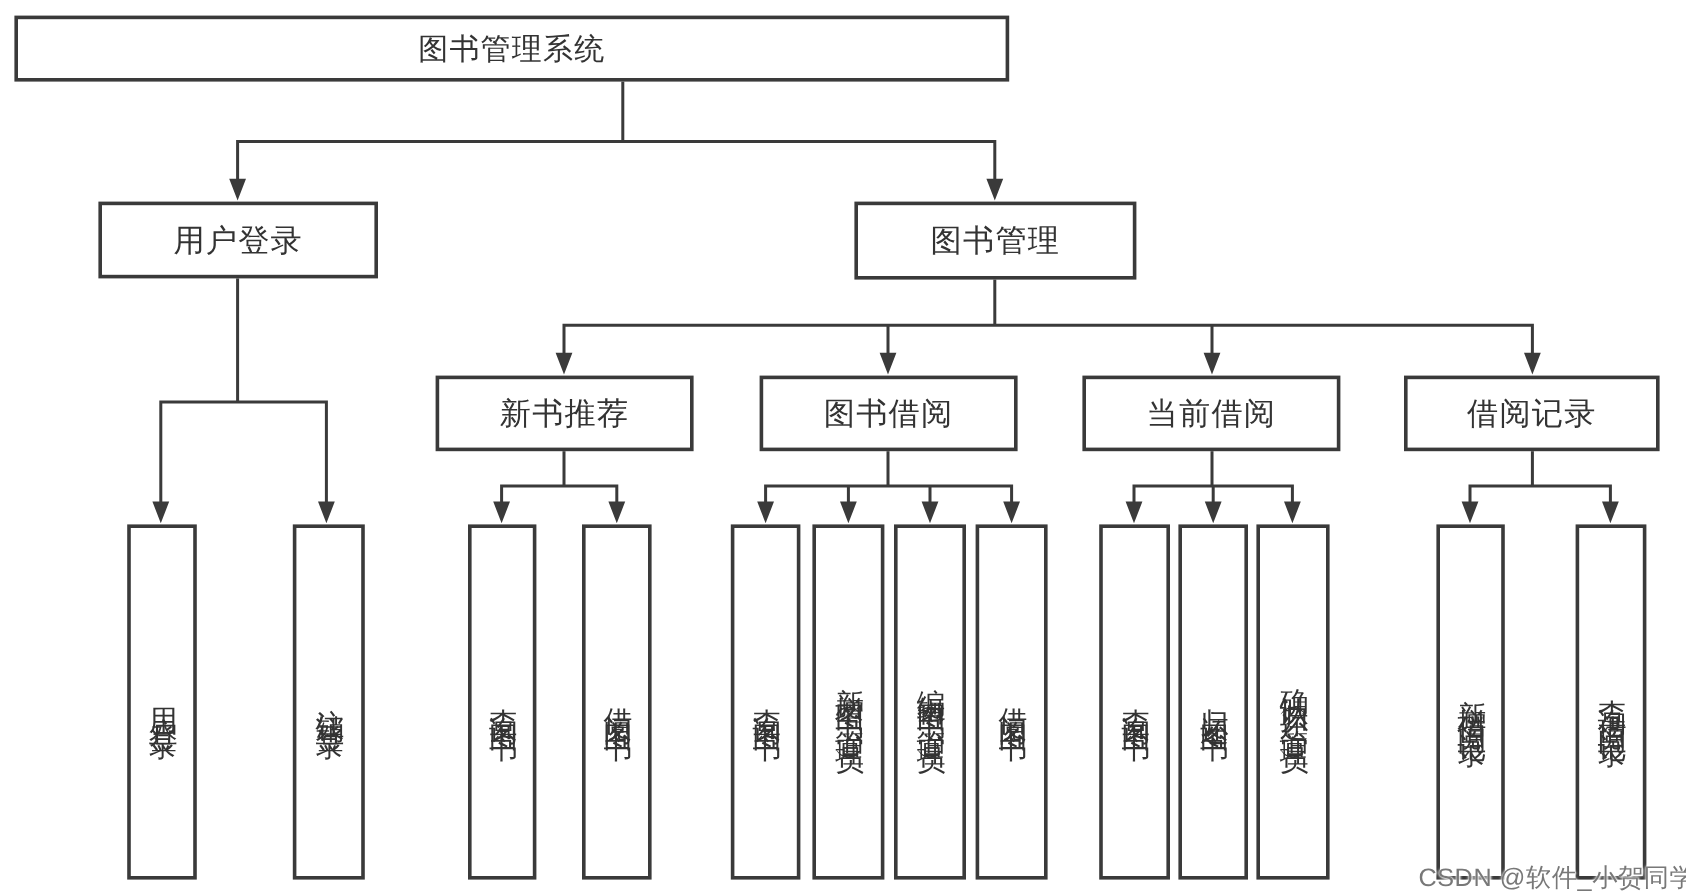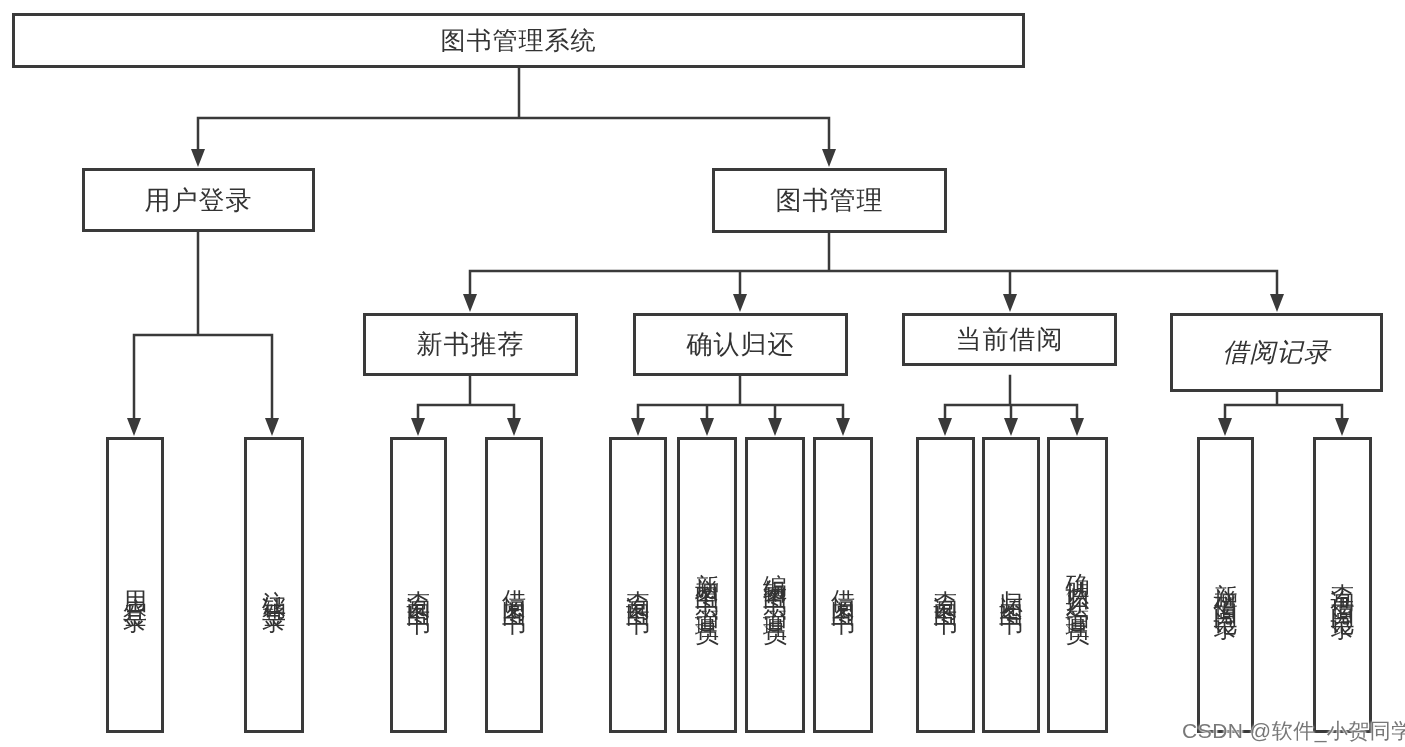--- a/index.html
+++ b/index.html
@@ -55,29 +55,29 @@
 </head>
 <body>
 
 <div class="stage">
 
   <svg class="wires" viewBox="0 0 1405 747" aria-hidden="true">
     <path class="l" d="M519 68V118 M198 118H829 M198 118V151 M829 118V151 M198 232V335 M134 335H272 M134 335V420 M272 335V420 M829 233V271 M470 271H1277 M470 271V296 M740 271V296 M1010 271V296 M1277 271V296 M470 376V405 M418 405H514 M418 405V420 M514 405V420 M740 376V405 M638 405H843 M638 405V420 M707 405V420 M775 405V420 M843 405V420 M1010 376V405 M945 405H1077 M945 405V420 M1011 405V420 M1077 405V420 M1277 376V405 M1225 405H1342 M1225 405V420 M1342 405V420"></path>
     <path class="a" d="M191 149h14l-7 18z M822 149h14l-7 18z M463 294h14l-7 18z M733 294h14l-7 18z M1003 294h14l-7 18z M1270 294h14l-7 18z M127 418h14l-7 18z M265 418h14l-7 18z M411 418h14l-7 18z M507 418h14l-7 18z M631 418h14l-7 18z M700 418h14l-7 18z M768 418h14l-7 18z M836 418h14l-7 18z M938 418h14l-7 18z M1004 418h14l-7 18z M1070 418h14l-7 18z M1218 418h14l-7 18z M1335 418h14l-7 18z"></path>
   </svg>
 
-  <div class="box h root" style="left:12px;top:13px;width:1013px;height:55px;">图书管理系统</div>
+  <div class="box h root" style="left:12px;top:13px;width:829px;height:55px;">图书管理系统</div>
 
   <div class="box h" style="left:82px;top:168px;width:233px;height:64px;">用户登录</div>
   <div class="box h" style="left:363px;top:313px;width:215px;height:63px;">新书推荐</div>
 
   <div class="box h" style="left:712px;top:168px;width:235px;height:65px;">图书管理</div>
-  <div class="box h" style="left:633px;top:313px;width:215px;height:63px;">确认归还</div>
-  <div class="box h" style="left:902px;top:313px;width:215px;height:53px;">当前借阅</div>
-  <div class="box h" style="left:1170px;top:313px;width:213px;height:79px;font-style:italic;">借阅记录</div>
+  <div class="box h" style="left:633px;top:313px;width:215px;height:63px;">图书借阅</div>
+  <div class="box h" style="left:902px;top:313px;width:215px;height:63px;">当前借阅</div>
+  <div class="box h" style="left:1170px;top:313px;width:213px;height:63px;">借阅记录</div>
 
   <div class="box v" style="left:106px;width:58px;">
     <span class="vlabel">用户登录</span>
   </div>
   <div class="box v" style="left:244px;width:60px;">
     <span class="vlabel">注销登录</span>
   </div>
 
   <div class="box v" style="left:390px;width:57px;">
     <span class="vlabel">查询图书</span>

